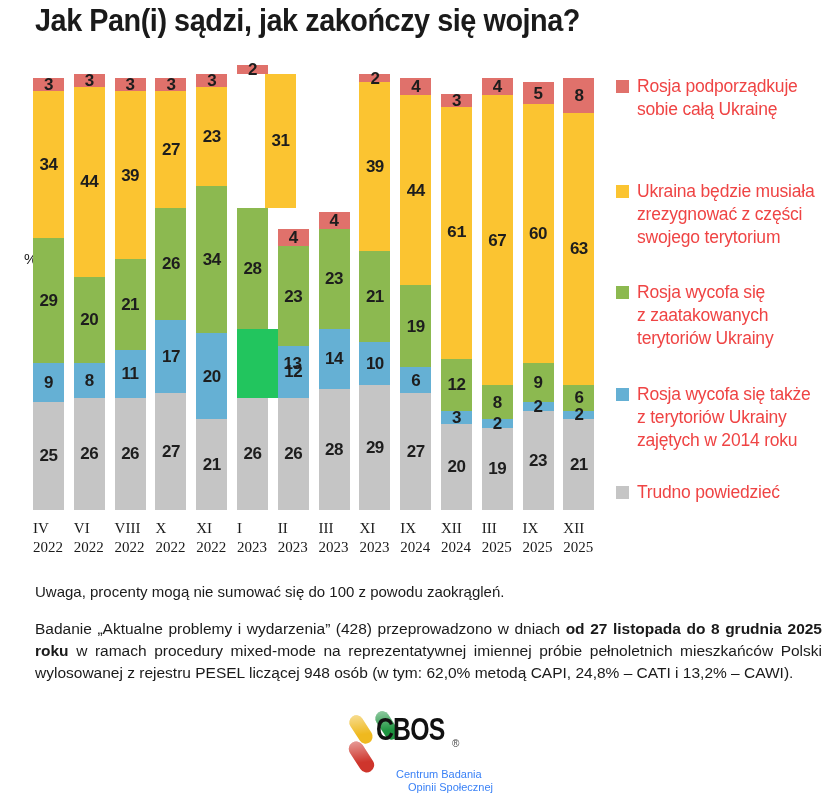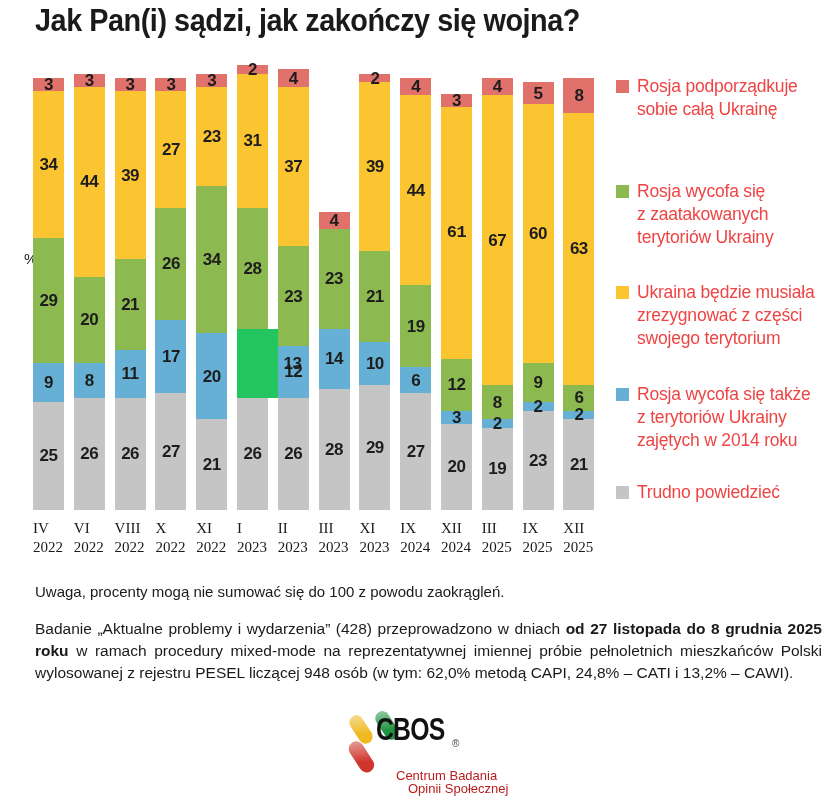--- a/index.html
+++ b/index.html
@@ -43,21 +43,21 @@
   .pill{position:absolute;border-radius:8px;transform:rotate(-33deg);}
   .pill::after{content:"";position:absolute;inset:0;border-radius:8px;
                background:linear-gradient(205deg,rgba(255,255,255,.55),rgba(255,255,255,0) 65%);}
   .pill-y{left:14px;top:6px;width:14px;height:31px;}
   .pill-g{left:40px;top:2px;width:14px;height:31px;}
   .pill-r{left:14px;top:32px;width:15px;height:34px;}
   .logo-name-row{position:absolute;left:36px;top:4px;height:34px;}
   .logo-name{display:inline-block;font-size:31px;font-weight:700;color:#111;
              letter-spacing:-1px;transform:scaleX(.8);transform-origin:left;}
   .logo-reg{position:absolute;left:76px;top:26px;font-size:10px;color:#444;}
-  .logo-sub{position:absolute;font-size:13px;color:#b91c1c;}
+  .logo-sub{position:absolute;font-size:11px;color:#3b82f6;}
   .sub1{left:56px;top:60px;}
   .sub2{left:68px;top:73px;}
 </style>
 </head>
 <body>
 
 <div class="page">
 
   <h1 class="title">Jak Pan(i) sądzi, jak zakończy się wojna?</h1>
 
@@ -152,39 +152,36 @@
       <div class="bar">
         <div class="seg" style="height: 112.32px; background: rgb(197, 197, 197);">
           <span class="val">26</span>
         </div>
         <div class="seg" style="height: 69px; background: #22c55e; padding-left: 40px;">
           <span class="val">13</span>
         </div>
         <div class="seg" style="height: 120.96px; background: rgb(140, 185, 80);">
           <span class="val">28</span>
         </div>
-        <div class="seg" style="height: 133.92px; background: rgb(251, 196, 49);">
+        <div class="seg" style="height: 133.92px; background: rgb(251, 196, 49); margin-left: 28px;">
           <span class="val">31</span>
         </div>
         <div class="seg" style="height: 8.64px; background: rgb(224, 113, 107);">
           <span class="val">2</span>
         </div>
       </div>
       <div class="bar">
         <div class="seg" style="height: 112.32px; background: rgb(197, 197, 197);">
           <span class="val">26</span>
         </div>
         <div class="seg" style="height: 51.84px; background: rgb(101, 176, 212);">
           <span class="val">12</span>
         </div>
         <div class="seg" style="height: 99.36px; background: rgb(140, 185, 80);">
           <span class="val">23</span>
-        </div>
-        <div class="seg" style="height: 159.84px; background: rgb(251, 196, 49);">
-          <span class="val">37</span>
         </div>
         <div class="seg" style="height: 17.28px; background: rgb(224, 113, 107);">
           <span class="val">4</span>
         </div>
       </div>
       <div class="bar">
         <div class="seg" style="height: 120.96px; background: rgb(197, 197, 197);">
           <span class="val">28</span>
         </div>
         <div class="seg" style="height: 60.48px; background: rgb(101, 176, 212);">
@@ -362,33 +359,33 @@
 
   <div id="legend">
       <div class="legend-item">
         <div class="swatch" style="background: rgb(224, 113, 107);"></div>
         <div class="legend-text">
           <div>Rosja podporządkuje</div>
           <div>sobie całą Ukrainę</div>
         </div>
       </div>
       <div class="legend-item">
+        <div class="swatch" style="background: rgb(251, 196, 49);"></div>
+        <div class="legend-text">
+          <div>Ukraina będzie musiała</div>
+          <div>zrezygnować z części</div>
+          <div>swojego terytorium</div>
+        </div>
+      </div>
+      <div class="legend-item">
         <div class="swatch" style="background: rgb(140, 185, 80);"></div>
         <div class="legend-text">
           <div>Rosja wycofa się</div>
           <div>z zaatakowanych</div>
           <div>terytoriów Ukrainy</div>
-        </div>
-      </div>
-      <div class="legend-item">
-        <div class="swatch" style="background: rgb(251, 196, 49);"></div>
-        <div class="legend-text">
-          <div>Ukraina będzie musiała</div>
-          <div>zrezygnować z części</div>
-          <div>swojego terytorium</div>
         </div>
       </div>
       <div class="legend-item">
         <div class="swatch" style="background: rgb(101, 176, 212);"></div>
         <div class="legend-text">
           <div>Rosja wycofa się także</div>
           <div>z terytoriów Ukrainy</div>
           <div>zajętych w 2014 roku</div>
         </div>
       </div>

